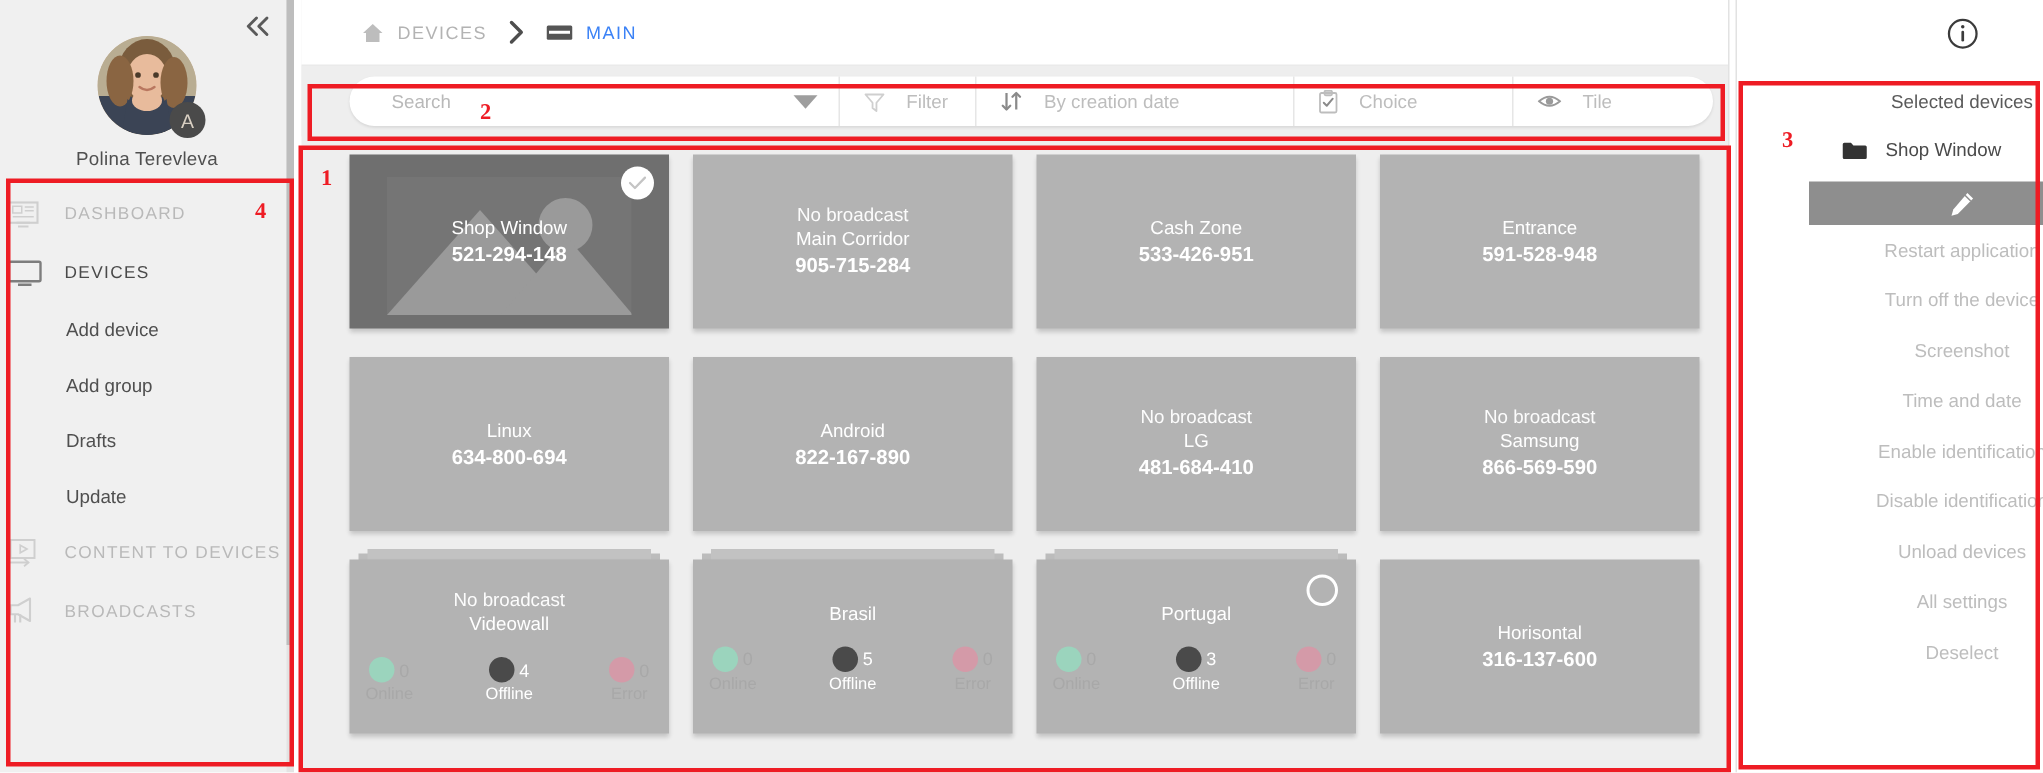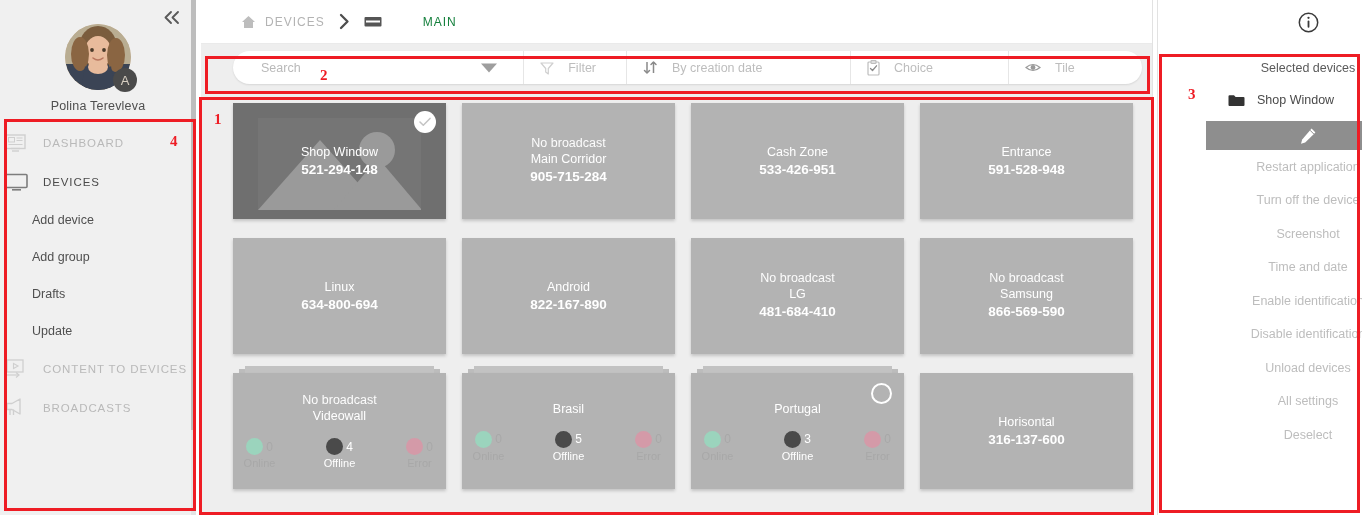--- a/index.html
+++ b/index.html
@@ -65,21 +65,21 @@
     margin-right: 12px;
     flex: 0 0 26px;
   }
   .nav-label {
     font-size: 11.5px; letter-spacing: .9px;
     color: #b9b9b9; text-transform: uppercase;
   }
   .nav-item.active .nav-label { color: #4a4a4a; }
   .nav-sub {
     display: flex; align-items: center;
-    height: 37px; padding-left: 32px;
+    height: 37px; padding-left: 44px;
     font-size: 12.5px; color: #4f4f4f;
     cursor: pointer;
   }
   .sidebar-scroll {
     position: absolute; right: 0px; top: 0;
     width: 5px; height: 515px;
     background: #e3e3e3;
   }
   .sidebar-scroll .thumb {
     position: absolute; left: 0; top: 0;
@@ -97,41 +97,40 @@
     display: flex; align-items: center;
     padding-left: 40px;
     border-bottom: 1px solid #eaeaea;
   }
   .crumb {
     display: flex; align-items: center;
     font-size: 12px; letter-spacing: 1px;
     color: #b3b3b3; text-transform: uppercase;
     cursor: pointer;
   }
-  .crumb.current { color: #15803d; gap: 32px; }
+  .crumb.current { color: #3b82f6; }
   .crumb-ico { margin-right: 9px; display: flex; align-items: center; }
   .crumb-sep {
     margin: 0 14px; color: #555; font-size: 15px; font-weight: bold;
     display: flex; align-items: center;
   }
 
   .toolbar-zone {
     height: 47px;
     background: #eeeeee;
     display: flex; align-items: center;
     padding-left: 32px; padding-right: 10px;
   }
   .toolbar {
     flex: 1;
     height: 33px;
     background: #ffffff;
     border-radius: 17px;
     display: flex; align-items: flex-end;
     box-shadow: 0 1px 2px rgba(0,0,0,.10);
-    gap: 12px;
   }
   .tb-search {
     flex: 1; display: flex; align-items: center;
     padding-left: 26px; height: 100%;
     position: relative;
   }
   .tb-search input {
     border: 0; outline: 0; background: transparent;
     font-family: "Liberation Sans", sans-serif;
     font-size: 12.5px; color: #555; width: 86%;

